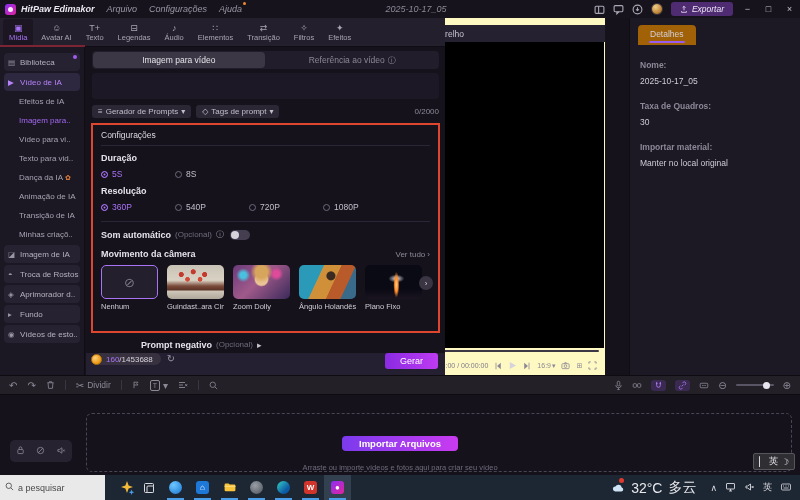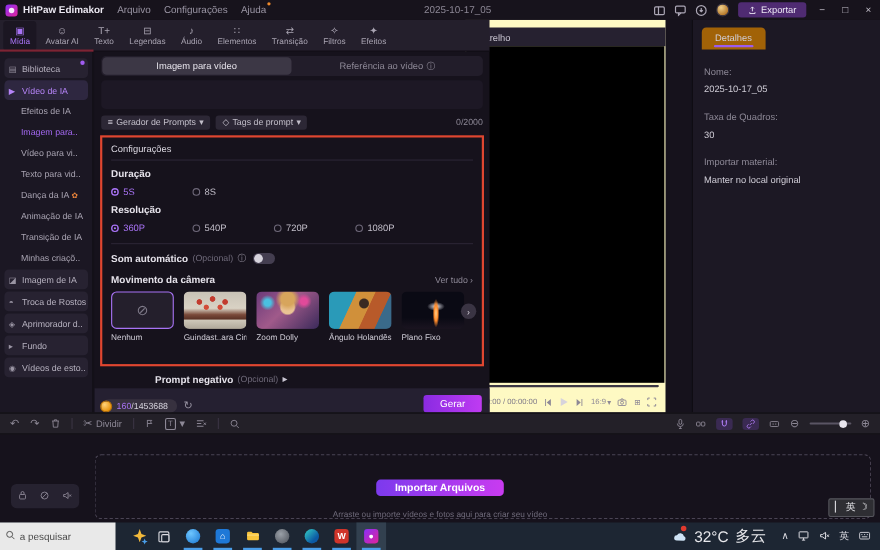--- a/index.html
+++ b/index.html
@@ -1,21 +1,21 @@
 <!DOCTYPE html>
 <html><head>
 <meta charset="utf-8">
 <style>
   * { box-sizing: border-box; margin: 0; padding: 0; }
   html,body { width:800px; height:500px; }
   body { font-family:"Liberation Sans","DejaVu Sans",sans-serif; background:#000; }
   .app { position:relative; width:800px; height:500px; background:#16121c; overflow:hidden; color:#c9c5d2; font-size:9px; }
 
   
-  .titlebar { position:absolute; top:0; left:0; right:0; height:18px; background:#17131c; display:flex; align-items:center; z-index:30; }
+  .titlebar { position:absolute; top:0; left:0; right:0; height:18px; background:#17131c; display:flex; align-items:center; z-index:30;font-style:italic; }
   .logo { width:11px; height:11px; border-radius:3px; background:linear-gradient(135deg,#8b2ff7,#e0249a); margin:0 5px 0 5px; position:relative; }
   .logo::after { content:""; position:absolute; left:3px; top:3px; width:5px; height:5px; border-radius:50%; background:#fff; opacity:.9; }
   .app-name { color:#eae7f0; font-weight:bold; font-size:9px; margin-right:12px; }
   .menu-item { color:#9a95a4; margin-right:12px; position:relative; }
   .notif-dot-o { position:absolute; top:-2px; right:-4px; width:3px; height:3px; border-radius:50%; background:#f08a2a; }
   .proj-name { position:absolute; left:52%; transform:translateX(-50%); color:#8d8896; }
   .tb-right { position:absolute; right:4px; top:0; height:18px; display:flex; align-items:center; gap:8px; }
   .tb-ic { color:#aca7b5; display:flex; align-items:center; }
   .avatar { width:12px; height:12px; border-radius:50%; background:radial-gradient(circle at 35% 30%,#f0cf8a,#b87c2e 70%,#7a4a14); border:1px solid #3a3443; }
   .export-btn { display:flex; align-items:center; gap:4px; background:#4f2b72; color:#ece7f5; border-radius:3px; padding:2px 9px; font-size:8.5px; }
@@ -86,21 +86,21 @@
       linear-gradient(135deg,#6a3a7a,#a05a8a 45%,#3a2a5a); }
   .th-dutch { background:
       radial-gradient(circle at 56% 32%, #3a2a22 4px, rgba(0,0,0,0) 5px),
       linear-gradient(115deg,#2a9ab8 0 34%,#d0903a 35% 58%,#b85a2a 59% 78%,#3a6a8a 79%); }
   .th-fixed { background:
       radial-gradient(ellipse 3px 13px at 55% 58%, #ffd08a, #ff8a2a 55%, rgba(0,0,0,0) 100%),
       radial-gradient(ellipse 8px 4px at 55% 40%, #e8e8f0, rgba(0,0,0,0) 100%),
       linear-gradient(180deg,#0a0a14 0 70%,#1a1420 100%); }
   .next-btn { position:absolute; right:-3px; top:11px; width:14px; height:14px; border-radius:50%; background:#3a3443; color:#d6d3dc; font-size:8px; display:flex; align-items:center; justify-content:center; z-index:2; }
   .neg-row { margin:3px 8px 2px; font-size:9px; display:flex; gap:4px; align-items:center; height:13px;padding-left:47px; }
-  .genbar { height:22px; background:#252031; display:flex; align-items:flex-end; padding:0 7px; gap:6px; margin-top:auto; }
+  .genbar { height:22px; background:#252031; display:flex; align-items:flex-start; padding:0 7px; gap:6px; margin-top:auto; }
   .cred { background:#37313f; border-radius:8px; padding:1.5px 8px 1.5px 13px; position:relative; font-size:8px; }
   .coin { position:absolute; left:-2px; top:1px; width:11px; height:11px; border-radius:50%; background:radial-gradient(circle at 35% 32%,#ffd27a,#e8930c 75%); border:1px solid #b8720a; }
   .cred .used { color:#a873f5; }
   .cred .tot { color:#d6d3dc; }
   .refresh { color:#9a95a4; font-size:10px; }
   .gerar { margin-left:auto; background:linear-gradient(90deg,#8a2be2,#bf3bf2); color:#fff; font-size:9px; padding:3px 15px; border-radius:3px; }
 
   
   .preview { position:absolute; top:18px; left:423px; width:182px; height:357px; background:#fef9c3; z-index:3; }
   .pv-head { height:17px; margin-top:7px; background:#262130; font-size:8.5px; color:#c8c4d0; display:flex; align-items:center; padding-left:7px; }
@@ -111,21 +111,21 @@
   .pv-row { position:absolute; bottom:5px; left:5px; right:5px; display:flex; align-items:center; gap:6px; font-size:7px; color:#7f7a89; }
   .pv-btn { display:flex; align-items:center; color:#8d8896; gap:1px; }
   .pv-btn.play { color:#d6d3dc; }
 
   
   .rightpanel { position:absolute; top:18px; left:629px; width:171px; height:357px; background:#1c1824; border-left:1px solid #0f0c13; z-index:3; }
   .rp-tab { display:inline-block; margin:7px 0 0 8px; background:#a16207; border-radius:4px 4px 0 0; padding:4px 12px 6px; font-size:8.5px; color:#d2cfd9; position:relative; }
   .rp-underline { position:absolute; bottom:2px; left:11px; width:36px; height:2px; background:#9b5cf0; border-radius:1px; }
   .rp-body { padding:15px 10px; font-size:8.5px; }
   .fld { margin-bottom:15px; }
-  .fld .fl { color:#8d8896; margin-bottom:6px; }
+  .fld .fl { color:#8d8896; margin-bottom:6px;font-weight:bold; }
   .fld .fv { color:#cfccd6; }
 
   
   .tl-toolbar { position:absolute; top:375px; left:0; right:0; height:20px; background:#232028; border-top:1px solid #0e0c11; border-bottom:1px solid #0e0c11; display:flex; align-items:center; padding:0 9px; gap:10px; color:#8d8896; z-index:4; }
   .tt-ic { display:flex; align-items:center; gap:3px; font-size:10px; color:#8d8896; }
   .tt-lbl { font-size:8.5px; }
   .vsep { width:1px; height:10px; background:#3a3443; flex:none; }
   .ttool { border:1px solid #8d8896; border-radius:2px; font-size:7px; padding:0 2px; line-height:9px; }
   .tt-right { margin-left:auto; display:flex; align-items:center; gap:9px; }
   .tt-ic.on { background:#3a2a52; border-radius:3px; padding:1px 3px; color:#b07df5; }

